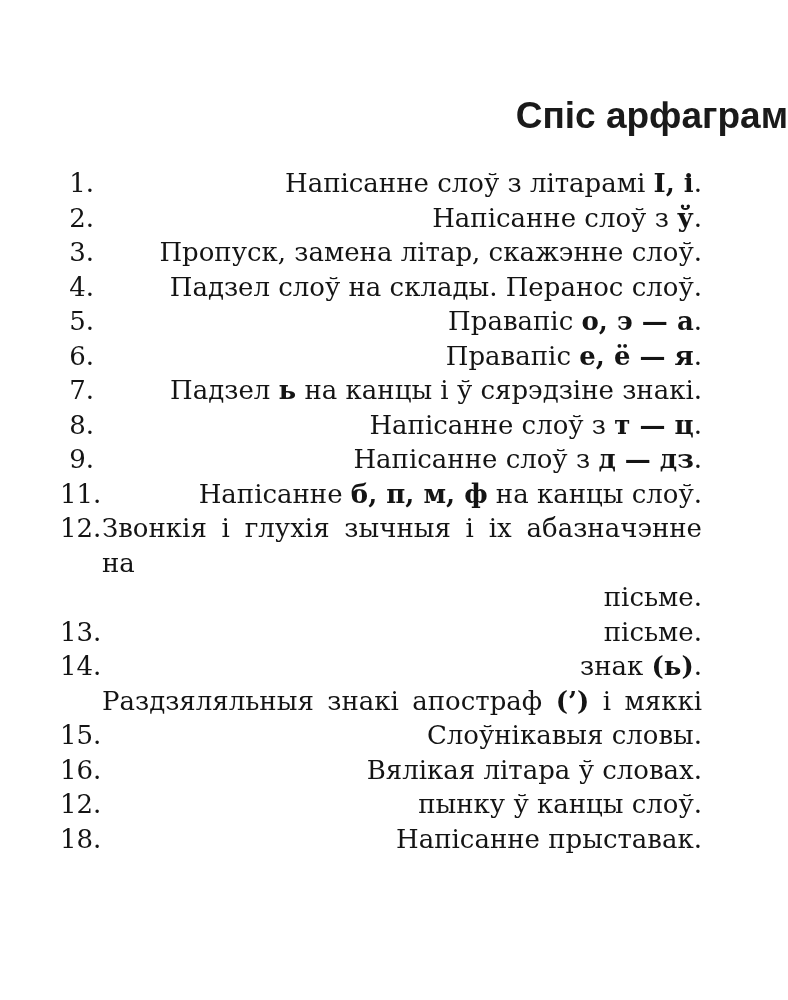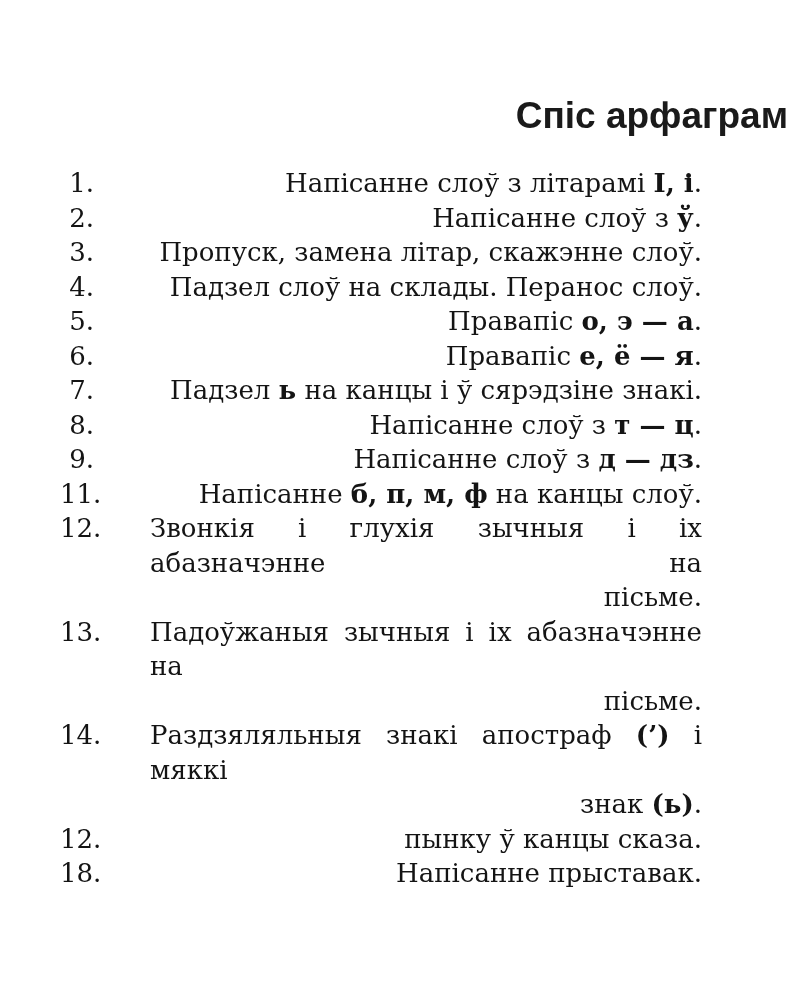--- a/index.html
+++ b/index.html
@@ -45,21 +45,20 @@
     width: 34px;
     text-align: right;
     white-space: nowrap;
   }
   .line {
     text-align: right;
   }
   .line.just {
     text-align: justify;
     text-align-last: justify;
-    margin-left: 48px;
   }
   .b {
     font-weight: bold;
   }
 </style>
 </head>
 <body>
 
 <div class="page">
   <h1 class="title">Спіс арфаграм</h1>
@@ -105,30 +104,37 @@
         <span class="num">11.</span>
         <div class="line"><span>Напісанне </span><span class="b">б, п, м, ф</span><span> на канцы слоў.</span></div>
       </div>
       <div class="item">
         <span class="num">12.</span>
         <div class="line just"><span>Звонкія і глухія зычныя і іх абазначэнне на</span></div>
         <div class="line"><span>пісьме.</span></div>
       </div>
       <div class="item">
         <span class="num">13.</span>
-        <div class="line just"><span>Падоўжаныя зычныя і іх абазначэнне на</span></div>
         <div class="line"><span>пісьме.</span></div>
       </div>
       <div class="item">
         <span class="num">14.</span>
+        <div class="line"><span>знак </span><span class="b">(ь)</span><span>.</span></div>
         <div class="line just"><span>Раздзяляльныя знакі апостраф </span><span class="b">(’)</span><span> і мяккі</span></div>
-        <div class="line"><span>знак </span><span class="b">(ь)</span><span>.</span></div>
+      </div>
+      <div class="item">
+        <span class="num">15.</span>
+        <div class="line"><span>Слоўнікавыя словы.</span></div>
+      </div>
+      <div class="item">
+        <span class="num">16.</span>
+        <div class="line"><span>Вялікая літара ў словах.</span></div>
       </div>
       <div class="item">
         <span class="num">12.</span>
-        <div class="line"><span>пынку ў канцы сказа.</span></div>
+        <div class="line"><span>пынку ў канцы слоў.</span></div>
       </div>
       <div class="item">
         <span class="num">18.</span>
         <div class="line"><span>Напісанне прыставак.</span></div>
       </div>
     </div>
 </div>
 
 </body></html>

